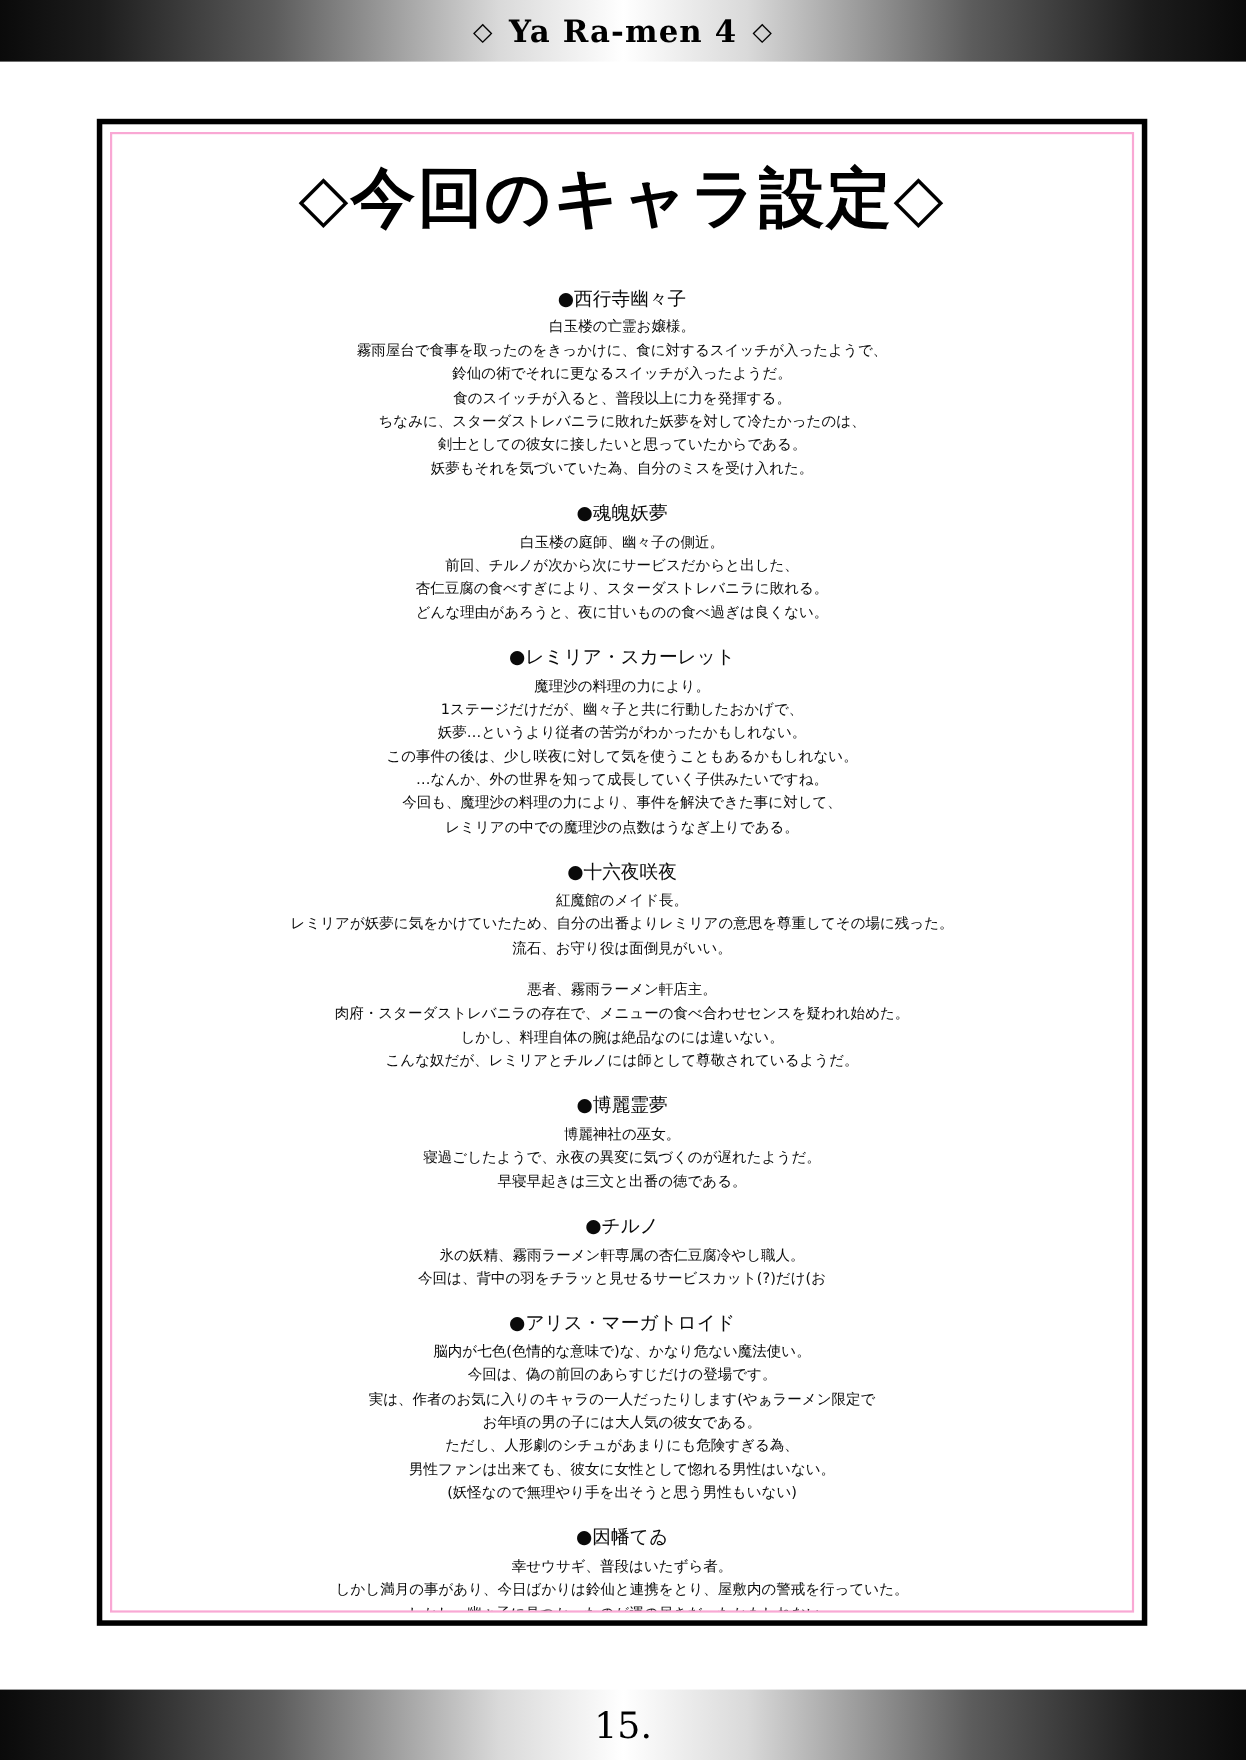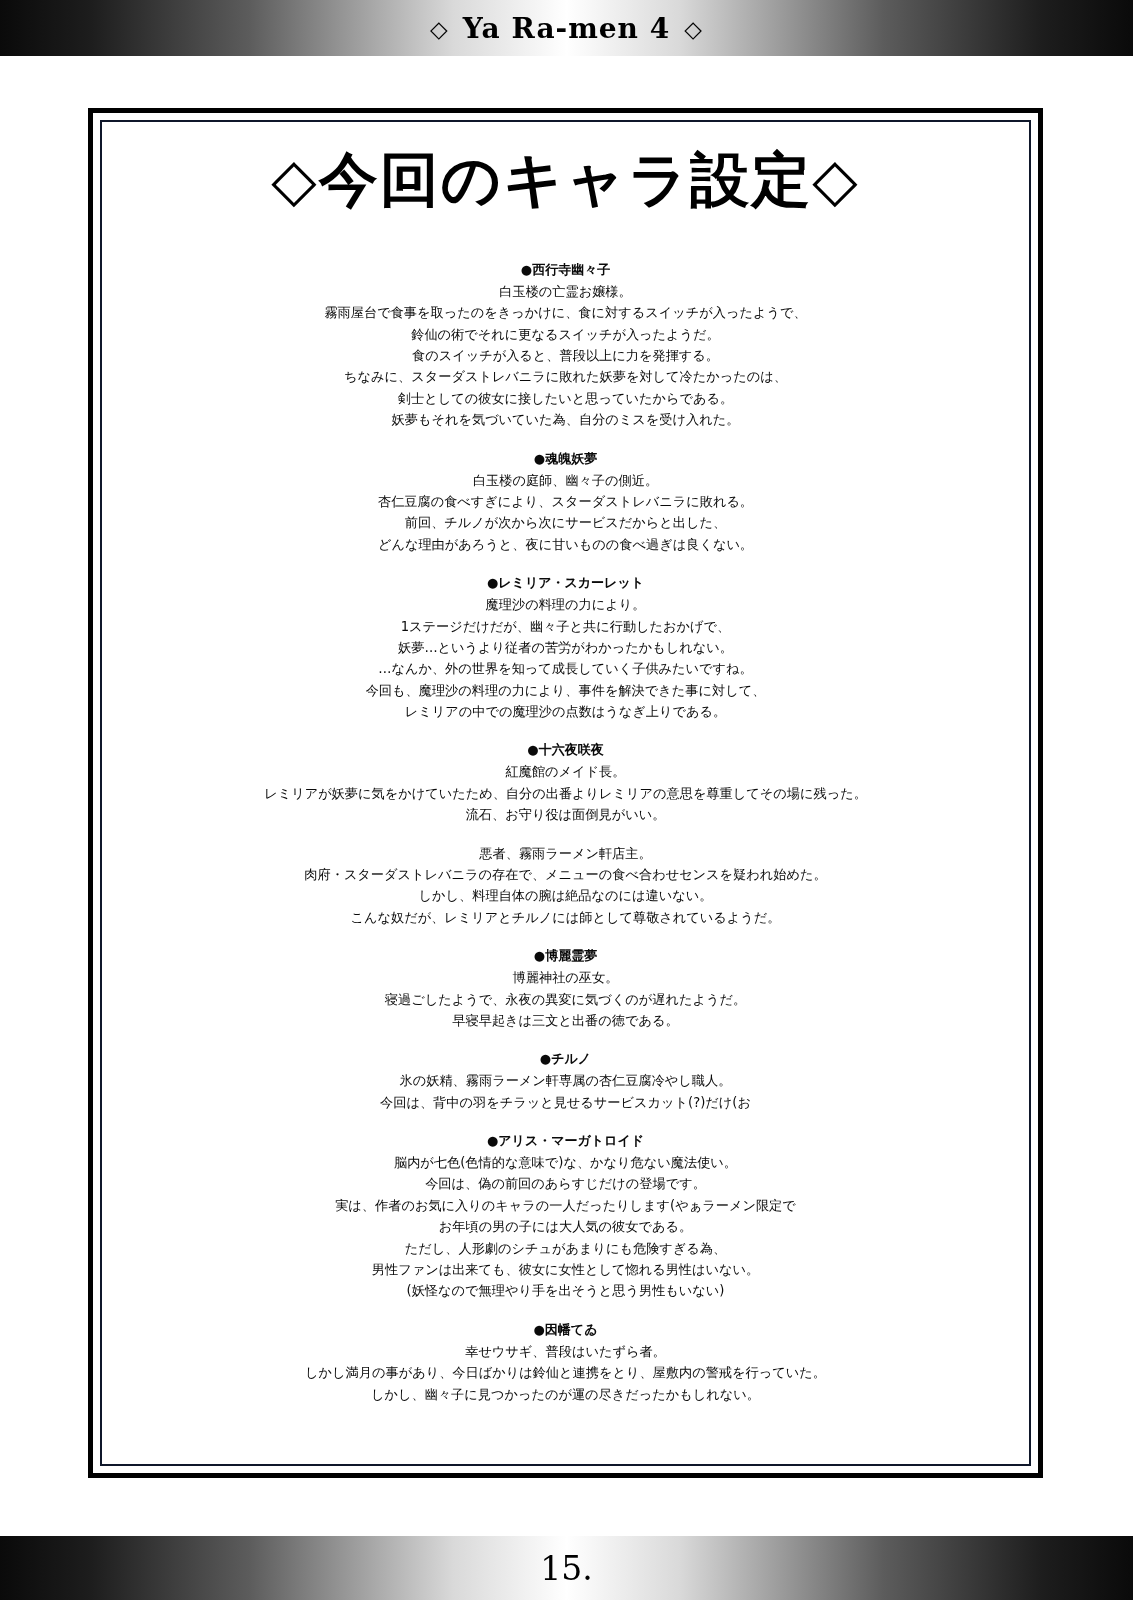--- a/index.html
+++ b/index.html
@@ -91,21 +91,21 @@
     box-sizing: border-box;
     border: 5px solid #000;
     background: #fff;
   }
   .panel-inner {
     position: absolute;
     left: 7px;
     top: 7px;
     right: 7px;
     bottom: 7px;
-    border: 2px solid #0f172a;
+    border: 2px solid #f9a8d4;
     box-sizing: border-box;
     overflow: hidden;
   }
 
   .panel-title {
     margin: 26px 0 0 0;
     text-align: center;
     font-family: "DejaVu Sans", "Liberation Sans", sans-serif;
     font-weight: bold;
     font-size: 59px;
@@ -121,22 +121,22 @@
     font-size: 13.2px;
     line-height: 1.62;
     color: #0a0a0a;
     font-family: "DejaVu Sans", "Liberation Sans", sans-serif;
   }
 
   .entry {
     margin-bottom: 17px;
   }
   .entry-name {
-    font-weight: bold;
-    font-size: 13px;
+    font-weight: normal;
+    font-size: 17px;
     margin-bottom: 1px;
     white-space: nowrap;
   }
   .entry-line {
     white-space: nowrap;
   }
 </style>
 </head>
 <body>
 
@@ -158,29 +158,30 @@
           <div class="entry-line">霧雨屋台で食事を取ったのをきっかけに、食に対するスイッチが入ったようで、</div>
           <div class="entry-line">鈴仙の術でそれに更なるスイッチが入ったようだ。</div>
           <div class="entry-line">食のスイッチが入ると、普段以上に力を発揮する。</div>
           <div class="entry-line">ちなみに、スターダストレバニラに敗れた妖夢を対して冷たかったのは、</div>
           <div class="entry-line">剣士としての彼女に接したいと思っていたからである。</div>
           <div class="entry-line">妖夢もそれを気づいていた為、自分のミスを受け入れた。</div>
         </div>
         <div class="entry">
           <div class="entry-name">●魂魄妖夢</div>
           <div class="entry-line">白玉楼の庭師、幽々子の側近。</div>
+          <div class="entry-line">前回、チルノが次から次にサービスだからと出した、</div>
           <div class="entry-line">杏仁豆腐の食べすぎにより、スターダストレバニラに敗れる。</div>
-          <div class="entry-line">前回、チルノが次から次にサービスだからと出した、</div>
           <div class="entry-line">どんな理由があろうと、夜に甘いものの食べ過ぎは良くない。</div>
         </div>
         <div class="entry">
           <div class="entry-name">●レミリア・スカーレット</div>
           <div class="entry-line">魔理沙の料理の力により。</div>
           <div class="entry-line">1ステージだけだが、幽々子と共に行動したおかげで、</div>
           <div class="entry-line">妖夢…というより従者の苦労がわかったかもしれない。</div>
+          <div class="entry-line">この事件の後は、少し咲夜に対して気を使うこともあるかもしれない。</div>
           <div class="entry-line">…なんか、外の世界を知って成長していく子供みたいですね。</div>
           <div class="entry-line">今回も、魔理沙の料理の力により、事件を解決できた事に対して、</div>
           <div class="entry-line">レミリアの中での魔理沙の点数はうなぎ上りである。</div>
         </div>
         <div class="entry">
           <div class="entry-name">●十六夜咲夜</div>
           <div class="entry-line">紅魔館のメイド長。</div>
           <div class="entry-line">レミリアが妖夢に気をかけていたため、自分の出番よりレミリアの意思を尊重してその場に残った。</div>
           <div class="entry-line">流石、お守り役は面倒見がいい。</div>
         </div>

